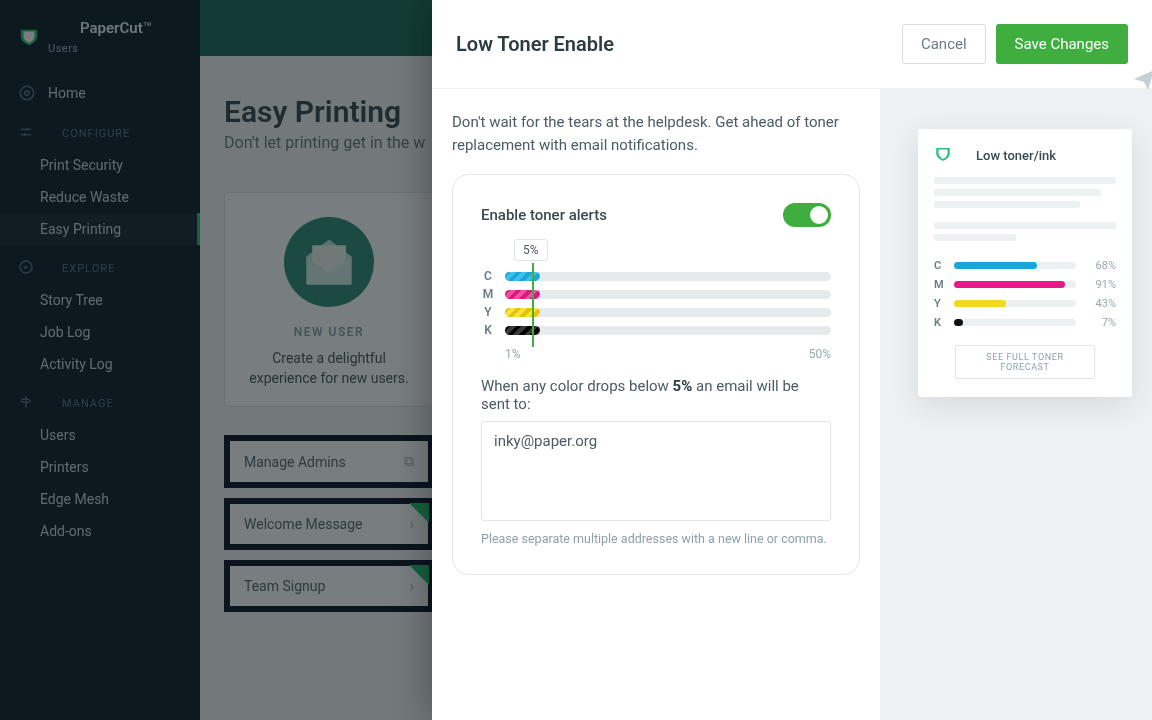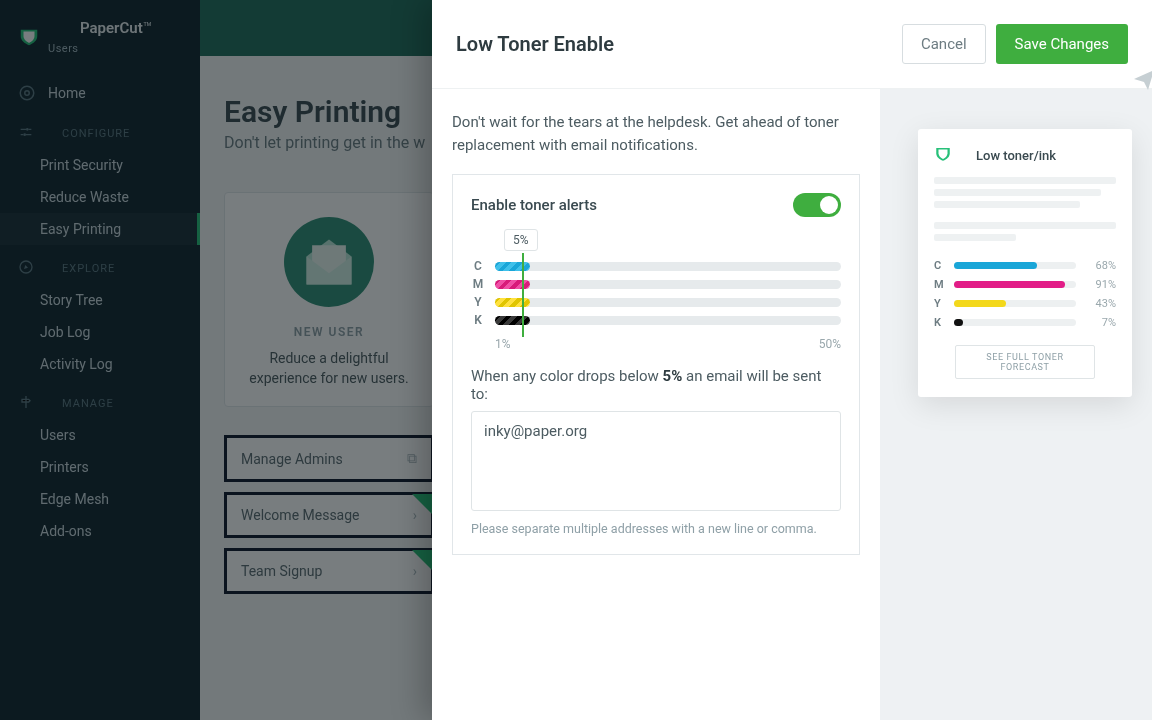--- a/index.html
+++ b/index.html
@@ -33,21 +33,21 @@
   .page-title { font-size: 30px; font-weight: 600; color: #3a4a50; }
   .page-sub { font-size: 16px; color: #6b7c82; margin-top: 4px; }
 
   .cards { display: flex; gap: 24px; margin-top: 40px; }
   .card { width: 210px; background: #fff; border: 1px solid #e1e6e9; border-radius: 4px; padding: 24px 12px 0 12px; text-align: center; }
   .hero-icon { width: 90px; height: 90px; margin: 0 auto 18px auto; }
   .card h3 { font-size: 12px; letter-spacing: 1.5px; color: #8fa0a7; font-weight: 600; }
   .card p { font-size: 14px; color: #4c5b60; margin: 10px 0 18px 0; line-height: 1.4; }
 
   .tiles { margin-top: 28px; width: 210px; }
-  .tile { background:#fff; border:3px solid #0f172a; margin-bottom:10px; padding:12px 14px; display:flex; align-items:center; justify-content:space-between; color:#5b6b71; font-size:14px; cursor:pointer; position:relative; }
+  .tile { background:#fff; border:6px solid #0f172a; margin-bottom:10px; padding:12px 14px; display:flex; align-items:center; justify-content:space-between; color:#5b6b71; font-size:14px; cursor:pointer; position:relative; }
   .tile .ext, .tile .chev { color:#a9b6bc; }
   .tile .corner { position:absolute; right:-1px; top:-1px; width:0; height:0; border-left:20px solid transparent; border-top:20px solid #27c079; }
 
   
   .dim { position:absolute; inset:0; background: rgba(10,18,22,0.55); }
 
   
   .panel { position: absolute; right: 0; top: 0; width: 720px; height: 720px; background: #fff; box-shadow: -8px 0 30px rgba(0,0,0,0.25); display: flex; flex-direction: column; }
 
   .panel-head { display: flex; align-items: center; justify-content: space-between; padding: 24px 24px; border-bottom: 1px solid #eef1f2; }
@@ -56,21 +56,21 @@
   .btn { padding: 10px 18px; border-radius: 3px; font-size: 15px; cursor: pointer; border:1px solid transparent; }
   .btn.cancel { border-color: #d7dde0; color:#6d7c82; background:#fff; }
   .btn.save { background:#3fae3f; color:#fff; }
 
   .panel-body { display:flex; flex:1; min-height:0; }
   .panel-col-left { width: 448px; padding: 22px 20px 20px 20px; }
   .panel-col-right { flex:1; background:#eef1f3; padding: 40px 20px 0 20px; position:relative; }
 
   .intro { color:#4d5c62; font-size:15px; line-height:1.5; margin-bottom:18px; }
 
-  .settings-card { border:1px solid #e1e6e9; border-radius:0; padding:18px; }
+  .settings-card { border:1px solid #e1e6e9; border-radius:16px; padding:28px; }
   .toggle-row { display:flex; align-items:center; justify-content:space-between; margin-bottom:10px; }
   .toggle-row .label { font-size:15px; color:#3a4a50; font-weight:500; }
   .toggle { width:48px; height:24px; border-radius:12px; background:#3fae3f; position:relative; }
   .toggle .knob { width:18px; height:18px; background:#fff; border-radius:9px; position:absolute; right:3px; top:3px; }
 
   .slider-area { margin-top:12px; margin-bottom:4px; }
   .tooltip { position:relative; height:26px; }
   .tooltip .bubble { position:absolute; left:33px; top:0; background:#fff; border:1px solid #dfe4e6; border-radius:3px; padding:3px 8px; font-size:12px; color:#4d5c62; }
   .bar-row { display:flex; align-items:center; gap:10px; margin:4px 0; }
   .bar-row .lab { width:14px; text-align:center; font-size:12px; color:#6d7c82; font-weight:600; }
@@ -184,21 +184,21 @@
       <div class="card">
         <div class="hero-icon">
           <svg viewBox="0 0 64 64">
               <circle cx="32" cy="32" r="32" fill="#2f8f75"></circle>
               <path fill="#b9e6d7" d="M16 28l16-12 16 12v20H16z"></path>
               <path fill="#e8f6f0" d="M20 20h24v24H20z"></path>
               <path fill="#d1efe5" d="M16 28l16 12 16-12v20H16z"></path>
             </svg>
         </div>
         <h3>NEW USER</h3>
-        <p>Reduce a delightful experience for new users.</p>
+        <p>Create a delightful experience for new users.</p>
       </div>
     </div>
 
     <div class="tiles">
       <div class="tile">
           <span>Manage Admins</span>
           <span class="ext">⧉</span>
         </div>
       <div class="tile">
           <span>Welcome Message</span>

